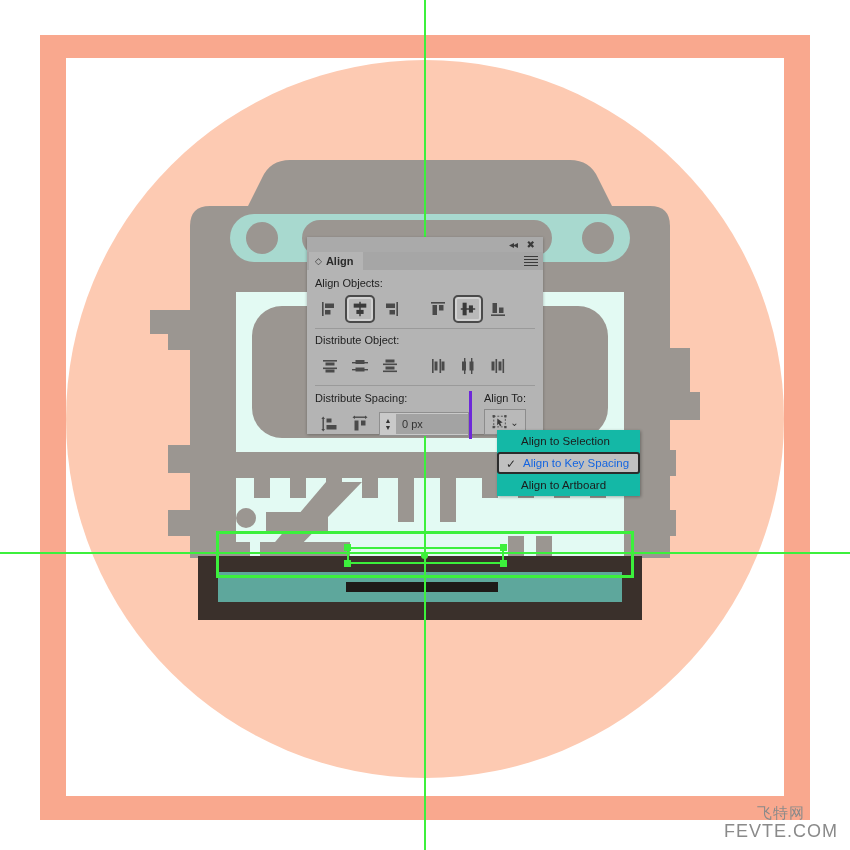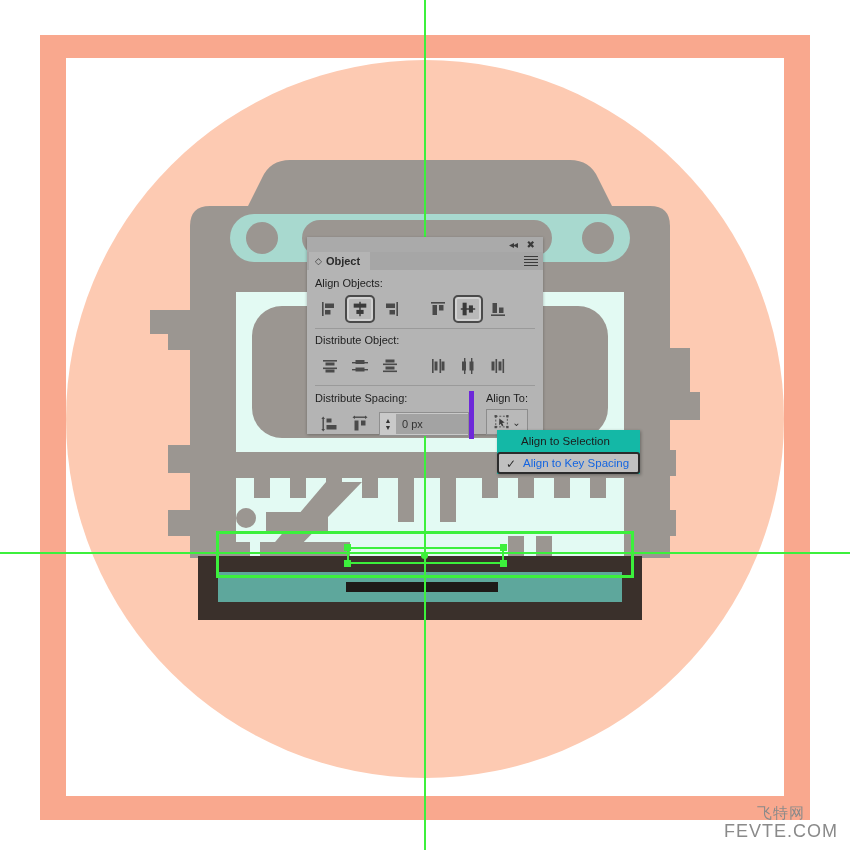--- a/index.html
+++ b/index.html
@@ -62,21 +62,21 @@
   .abtn{width:30px;height:28px;display:flex;align-items:center;justify-content:center;
         cursor:pointer;}
   .abtn.sel{background:#b9b9b9;border:2px solid #4a4a4a;border-radius:5px;
             box-shadow:inset 0 0 0 2px #d2d2d2;width:30px;height:28px;
             box-sizing:border-box;}
   .gap{width:18px;}
   .divider{height:1px;background:#9a9a9a;margin:4px 0 5px 0;}
 
   .bottom-row{display:flex;}
   .bl{flex:1;}
-  .br{width:82px;border-left:5px solid #6d28d9;padding-left:12px;}
+  .br{width:82px;border-left:3px solid #6d28d9;padding-left:12px;}
   .spin-wrap{display:flex;align-items:center;height:22px;border:1px solid #8f8f8f;
              background:#c9c9c9;width:88px;margin-left:4px;}
   .spin-arrows{width:16px;display:flex;flex-direction:column;align-items:center;
                justify-content:center;gap:1px;cursor:pointer;}
   .spin-arrows span{font-size:7px;line-height:6px;color:#333;}
   .spin-val{flex:1;height:20px;background:#a3a3a3;display:flex;align-items:center;
             padding-left:6px;font-size:11px;color:#333;}
   .aligntobtn{width:40px;height:24px;background:#b9b9b9;border:1px solid #8c8c8c;
               display:flex;align-items:center;justify-content:center;gap:1px;
               cursor:pointer;margin-top:2px;}
@@ -173,21 +173,21 @@
 <div id="align-panel">
 
   <div class="panel-topbar">
     <span class="tb-ico tb-collapse">◂◂</span>
     <span class="tb-ico tb-close">✖</span>
   </div>
 
   <div class="panel-tabrow">
     <div class="panel-tab">
       <span class="tab-diamond">◇</span>
-      <span>Object</span>
+      <span>Align</span>
     </div>
     <div class="panel-menu">
       <i></i>
         <i></i>
         <i></i>
         <i></i>
     </div>
   </div>
 
   <div class="panel-body">
@@ -353,18 +353,21 @@
 </div>
 
 <div id="dropdown">
   <div class="dd-item">
     <span>Align to Selection</span>
   </div>
   <div class="dd-item active">
     <span class="dd-check">✓</span>
     <span>Align to Key Spacing</span>
   </div>
+  <div class="dd-item">
+    <span>Align to Artboard</span>
+  </div>
 </div>
 
 <div id="wm">
   <div class="cn">飞特网</div>
   <div class="en">FEVTE.COM</div>
 </div>
 
 </body></html>

